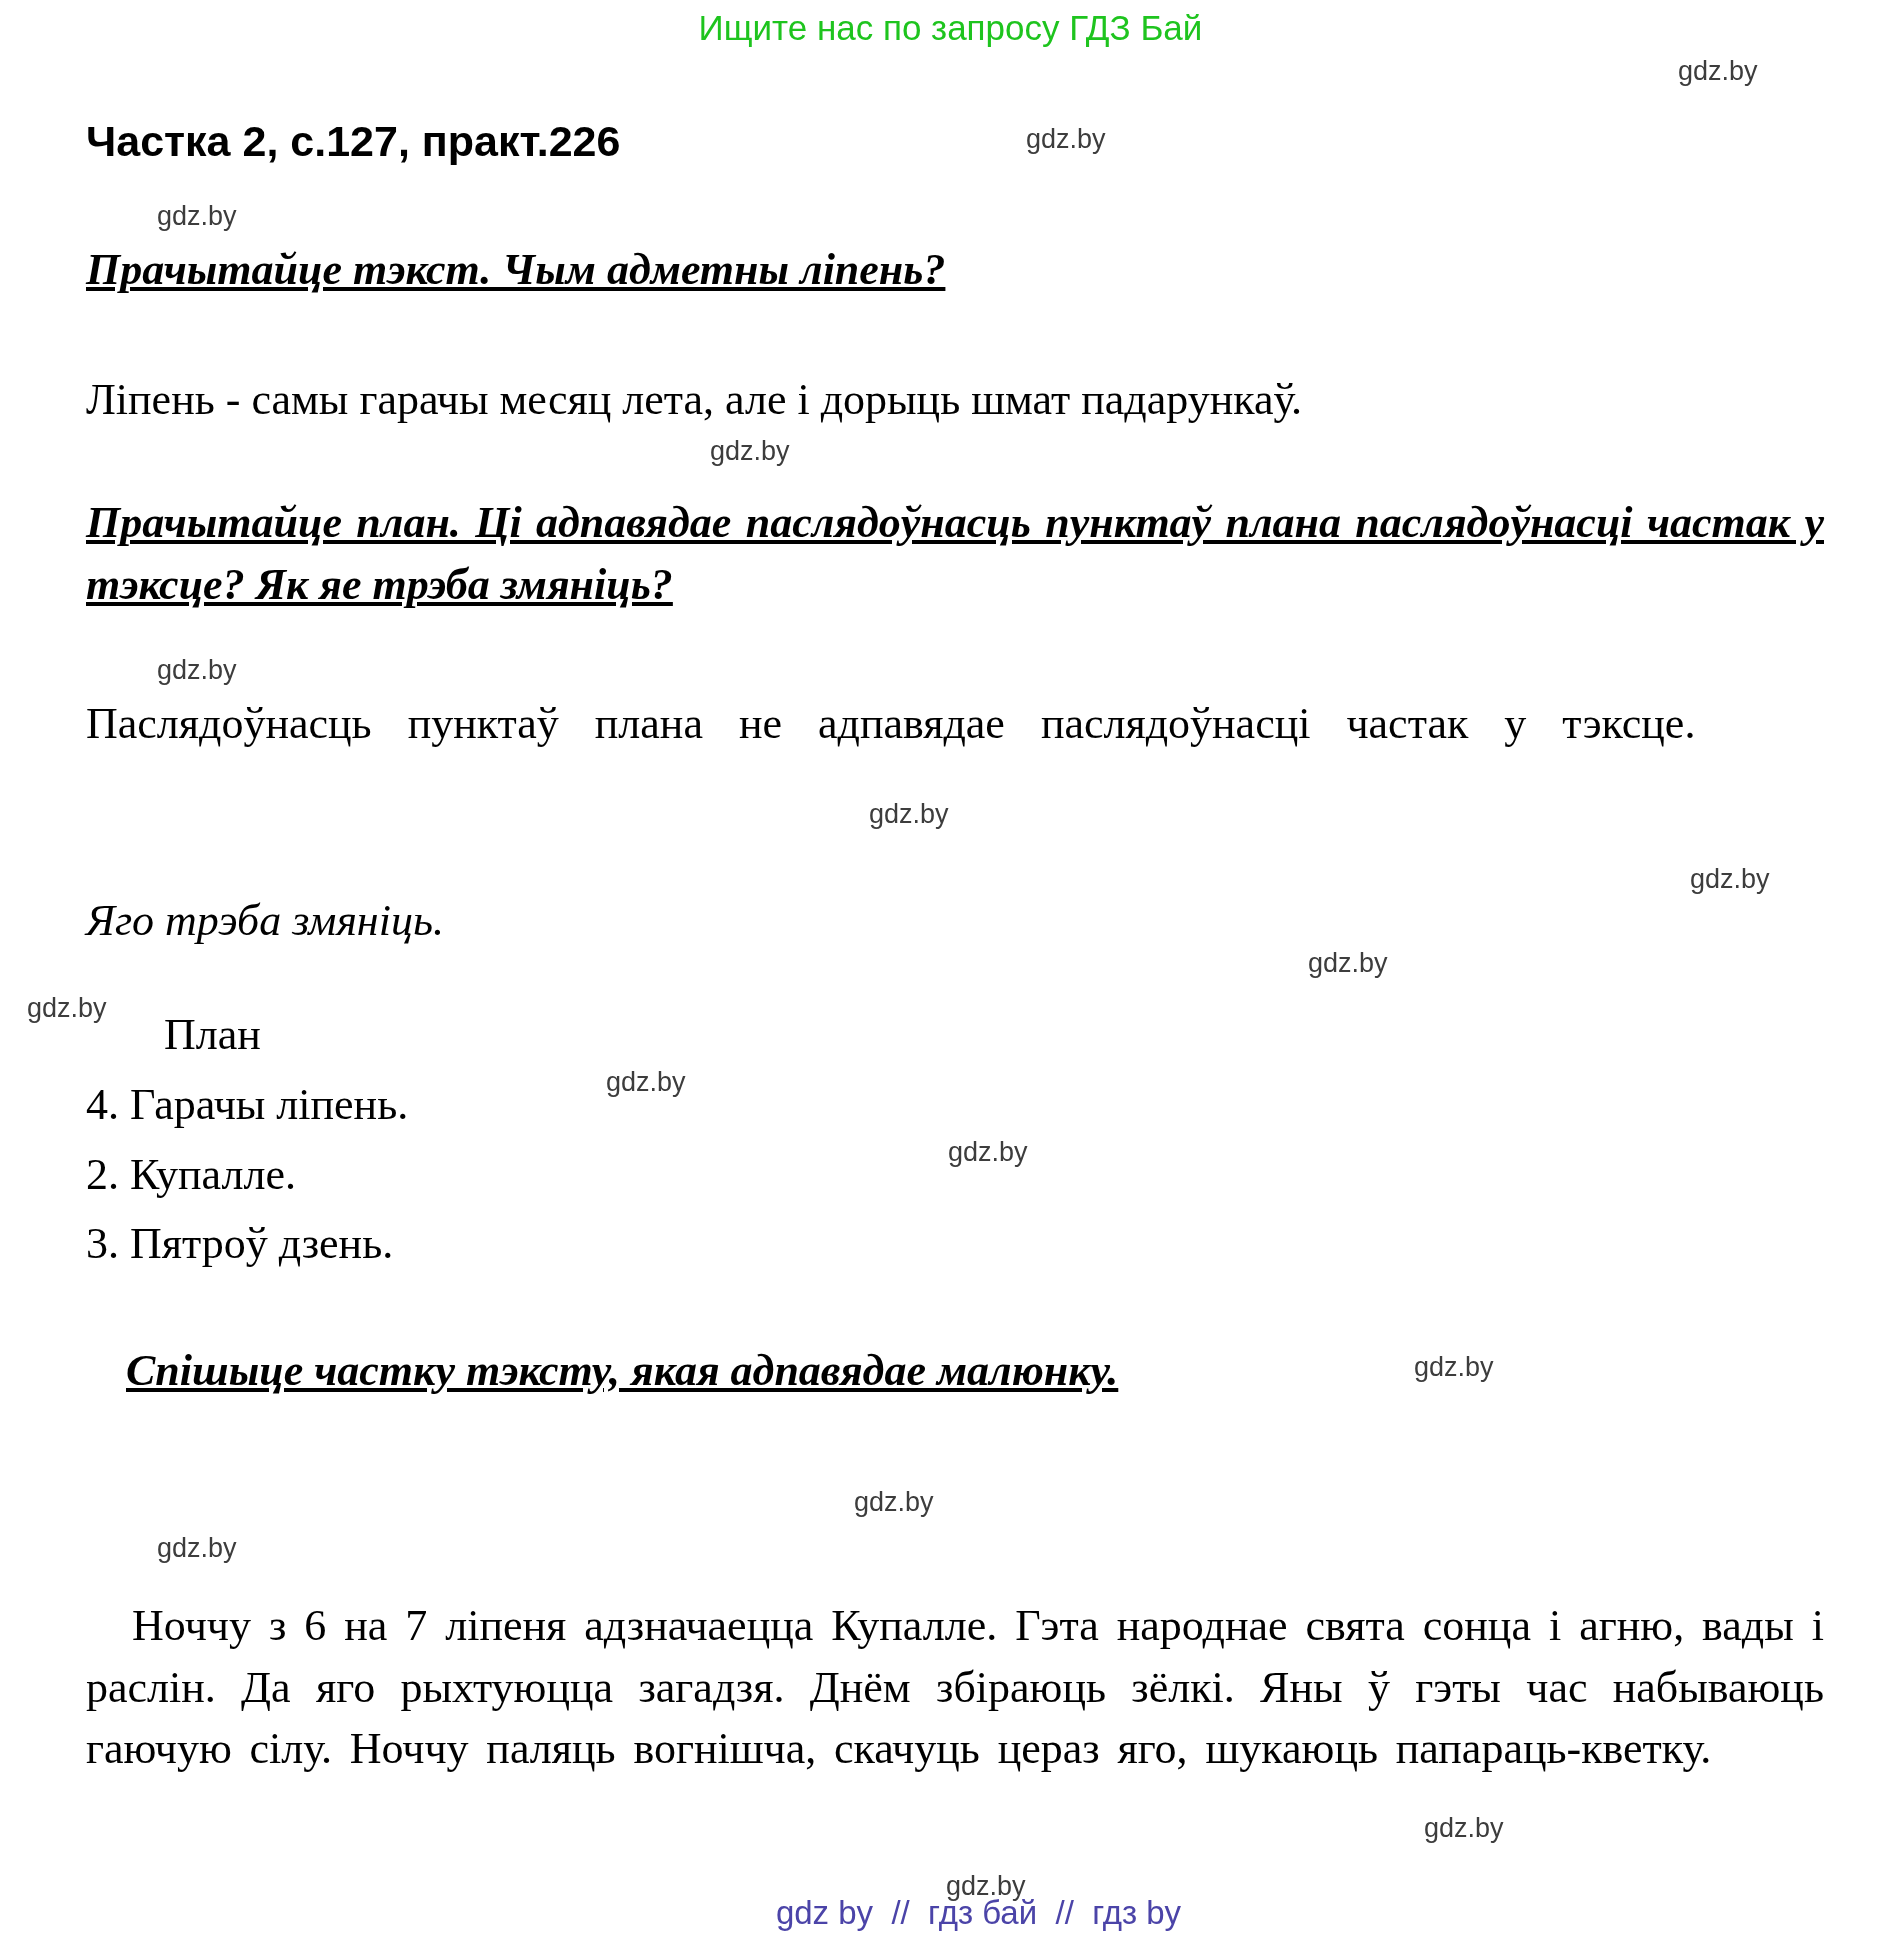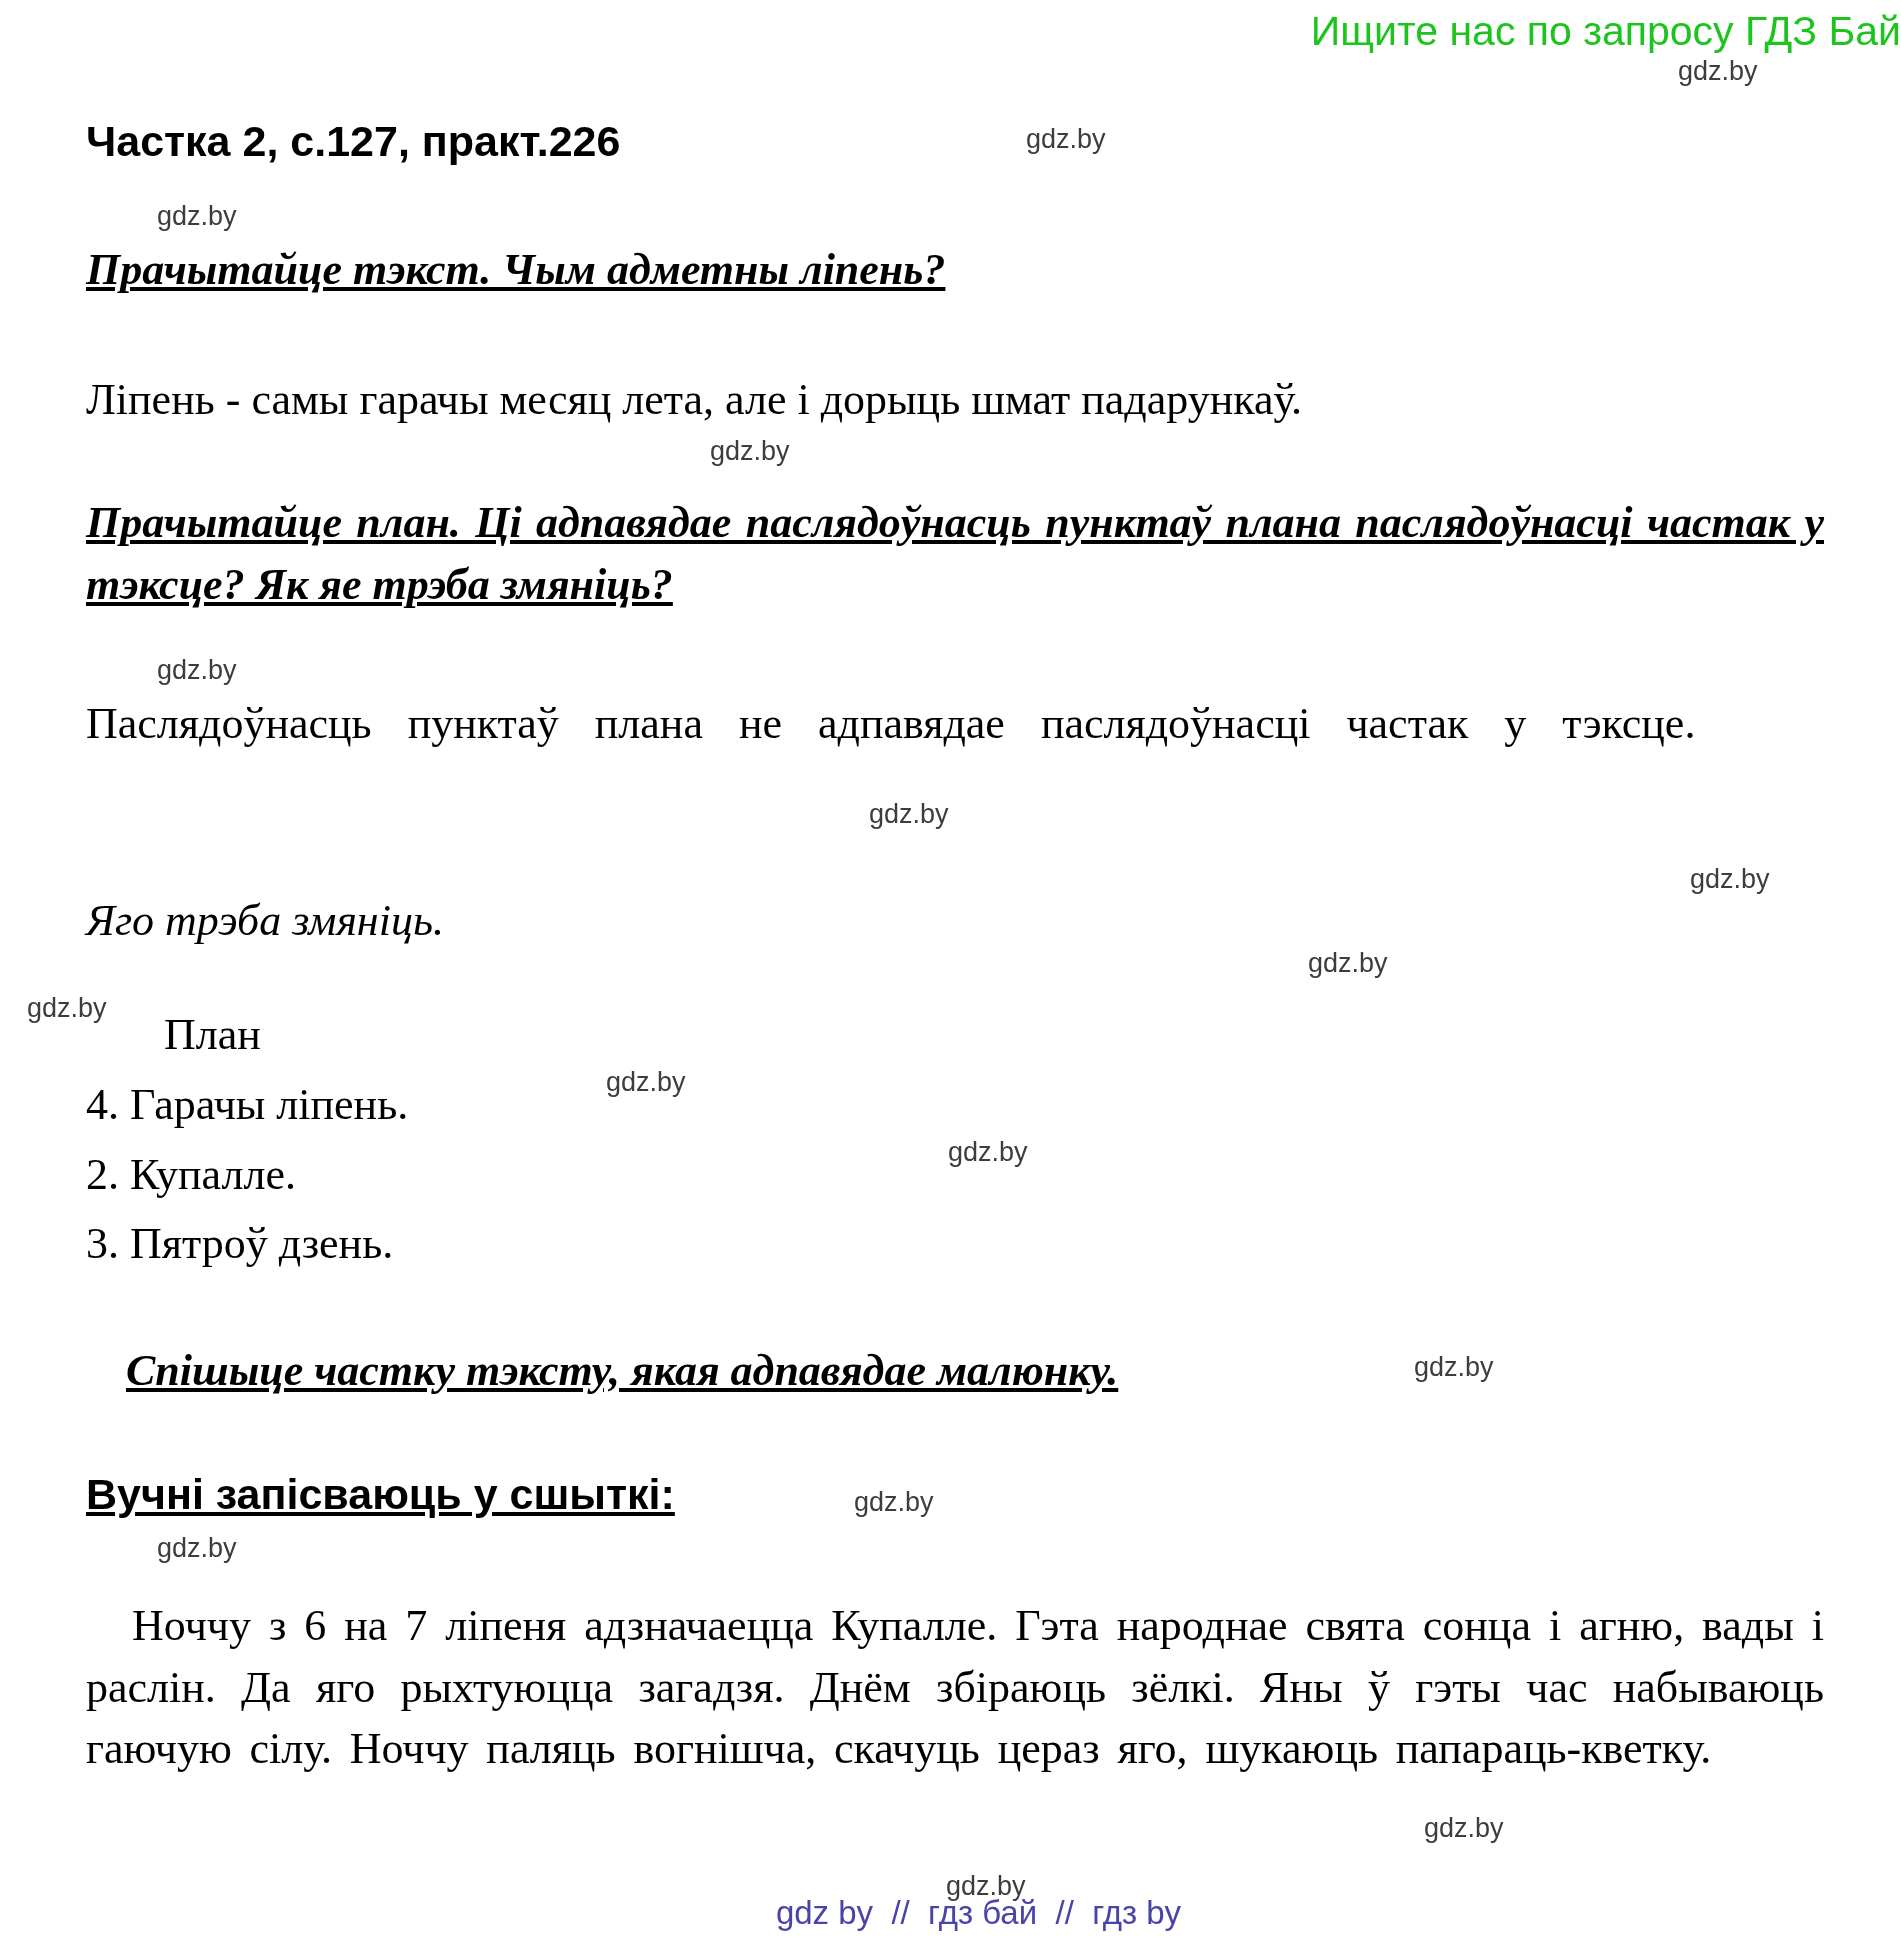--- a/index.html
+++ b/index.html
@@ -13,23 +13,23 @@
     width:1901px;
     height:1943px;
     background:#ffffff;
     font-family:"Liberation Serif", serif;
     color:#000000;
     overflow:hidden;
   }
   .green-header{
     position:absolute;
     top:7.7px; left:0; width:100%;
-    text-align:right;
+    text-align:center;
     font-family:"Liberation Sans", sans-serif;
-    font-size:41px;
+    font-size:35px;
     color:var(--green,#1ec41e);
   }
   .wm{
     position:absolute;
     font-family:"Liberation Sans", sans-serif;
     font-size:27px;
     color:var(--wm,#3d3d3d);
     white-space:nowrap;
   }
   .title{
@@ -136,21 +136,20 @@
   <div class="plan-line plan-title" style="top:1009px;">План</div>
   <span class="wm" style="left:606px;top:1067px;">gdz.by</span>
   <div class="plan-line" style="top:1079px;">4. Гарачы ліпень.</div>
   <span class="wm" style="left:948px;top:1137px;">gdz.by</span>
   <div class="plan-line" style="top:1149px;">2. Купалле.</div>
   <div class="plan-line" style="top:1218px;">3. Пятроў дзень.</div>
 
   <div class="task" style="top:1340px;margin-left:40px;">Спішыце частку тэксту, якая адпавядае малюнку.</div>
   <span class="wm" style="left:1414px;top:1352px;">gdz.by</span>
 
-  <div class="subheading">Вучні запісваюць у сшыткі:</div>
   <span class="wm" style="left:854px;top:1487px;">gdz.by</span>
   <span class="wm" style="left:157px;top:1533px;">gdz.by</span>
 
   <div class="notebook-paragraph">Ноччу з 6 на 7 ліпеня адзначаецца Купалле. Гэта народнае свята сонца і агню, вады і раслін. Да яго рыхтуюцца загадзя. Днём збіраюць зёлкі. Яны ў гэты час набываюць гаючую сілу. Ноччу паляць вогнішча, скачуць цераз яго, шукаюць папараць-кветку.</div>
   <span class="wm" style="left:1424px;top:1813px;">gdz.by</span>
   <span class="wm" style="left:946px;top:1871px;">gdz.by</span>
 
   <div class="footer-links">gdz by  //  гдз бай  //  гдз by</div>
 
 </div>

